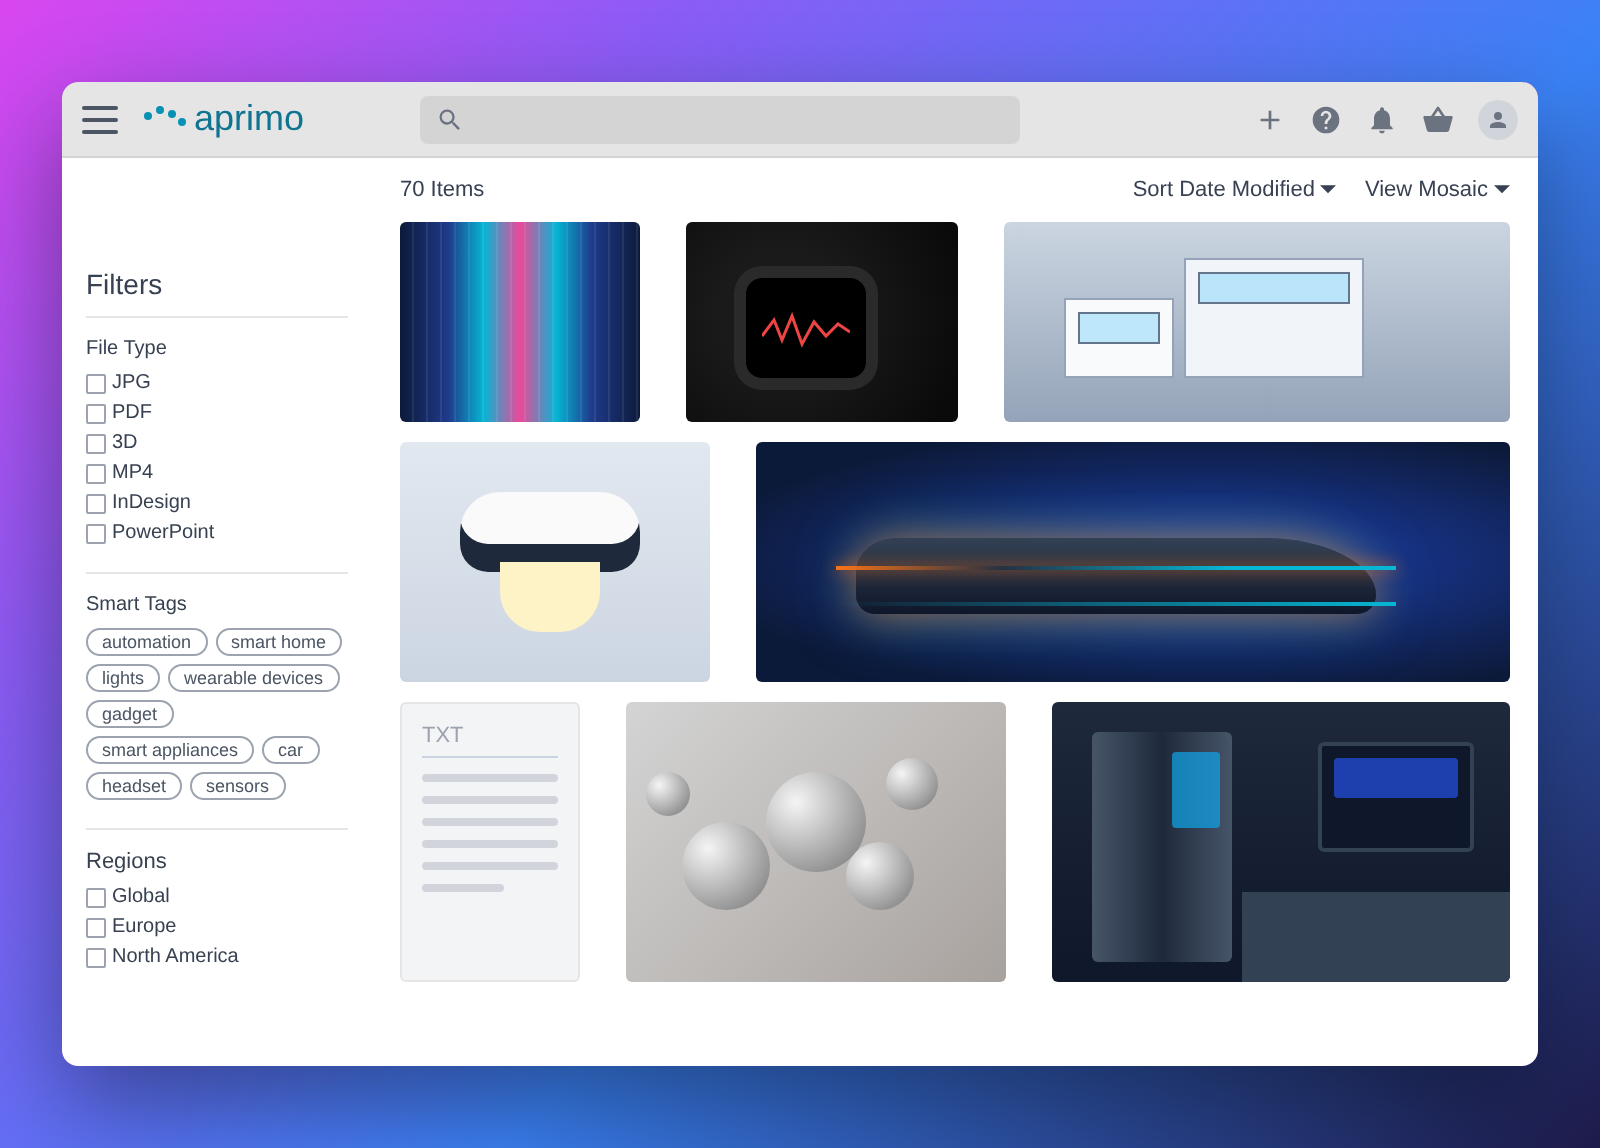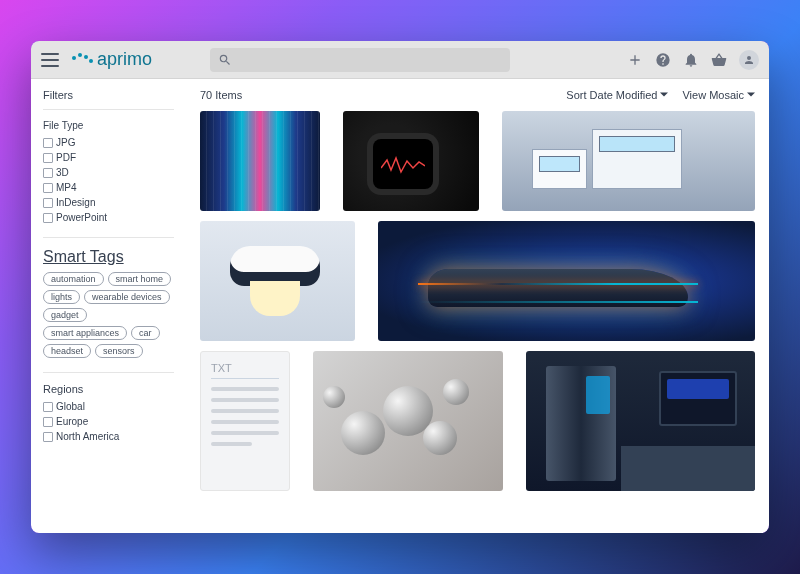--- a/index.html
+++ b/index.html
@@ -40,21 +40,21 @@
 }
 .search svg { width:14px; height:14px; fill:#6b7280; }
 .search input { border:0; background:transparent; font-size:11px; color:#6b7280; outline:none; width:100%; }
 .topright { margin-left:auto; display:flex; align-items:center; gap:12px; }
 .topright .ti { width:16px; height:16px; fill:#6b7280; cursor:pointer; }
 .avatar { width:20px; height:20px; border-radius:50%; background:#d1d5db; display:flex; align-items:center; justify-content:center; }
 .avatar svg { width:12px; height:12px; fill:#6b7280; }
 
 .body { flex:1; display:flex; overflow:hidden; }
 .sidebar { width:155px; background:#fff; padding:10px 12px; overflow-y:auto; font-size:10px; color:#374151; }
-.sidebar h4 { font-size:11px; font-weight:500; margin-bottom:8px; color:#374151; }
+.sidebar h4 { font-size:14px; font-weight:500; margin-bottom:8px; color:#374151;margin-top:45px; }
 .sidebar .section { margin-bottom:14px; }
 .sidebar hr { border:none; border-top:1px solid #e5e5e5; margin:4px 0 10px; }
 .textsearch-row { display:flex; gap:3px; }
 .textsearch-row input { flex:1; border:1px solid #d1d5db; height:18px; border-radius:2px; font-size:10px; padding:0 4px; }
 .chk { display:flex; align-items:center; gap:3px; margin-bottom:4px; cursor:pointer; }
 .chk i { width:10px; height:10px; border:1px solid #9ca3af; border-radius:1px; }
 .tags { display:flex; flex-wrap:wrap; gap:4px; }
 .tag { border:1px solid #9ca3af; border-radius:9px; padding:1px 7px; font-size:9px; color:#4b5563; cursor:pointer; }
 
 .main { flex:1; background:#fff; padding:10px 14px; overflow-y:auto; }
@@ -170,21 +170,21 @@
               <span>InDesign</span>
             </div>
             <div class="chk">
               <i></i>
               <span>PowerPoint</span>
             </div>
           </div>
       </div>
       <hr>
       <div class="section">
-        <div style="font-size:16px;margin-bottom:6px;text-decoration:underline;">Smart Tags</div>
+        <div style="font-size:10px;margin-bottom:6px;">Smart Tags</div>
         <div class="tags" id="tags">
             <span class="tag">automation</span>
             <span class="tag">smart home</span>
             <span class="tag">lights</span>
             <span class="tag">wearable devices</span>
             <span class="tag">gadget</span>
             <span class="tag">smart appliances</span>
             <span class="tag">car</span>
             <span class="tag">headset</span>
             <span class="tag">sensors</span>

